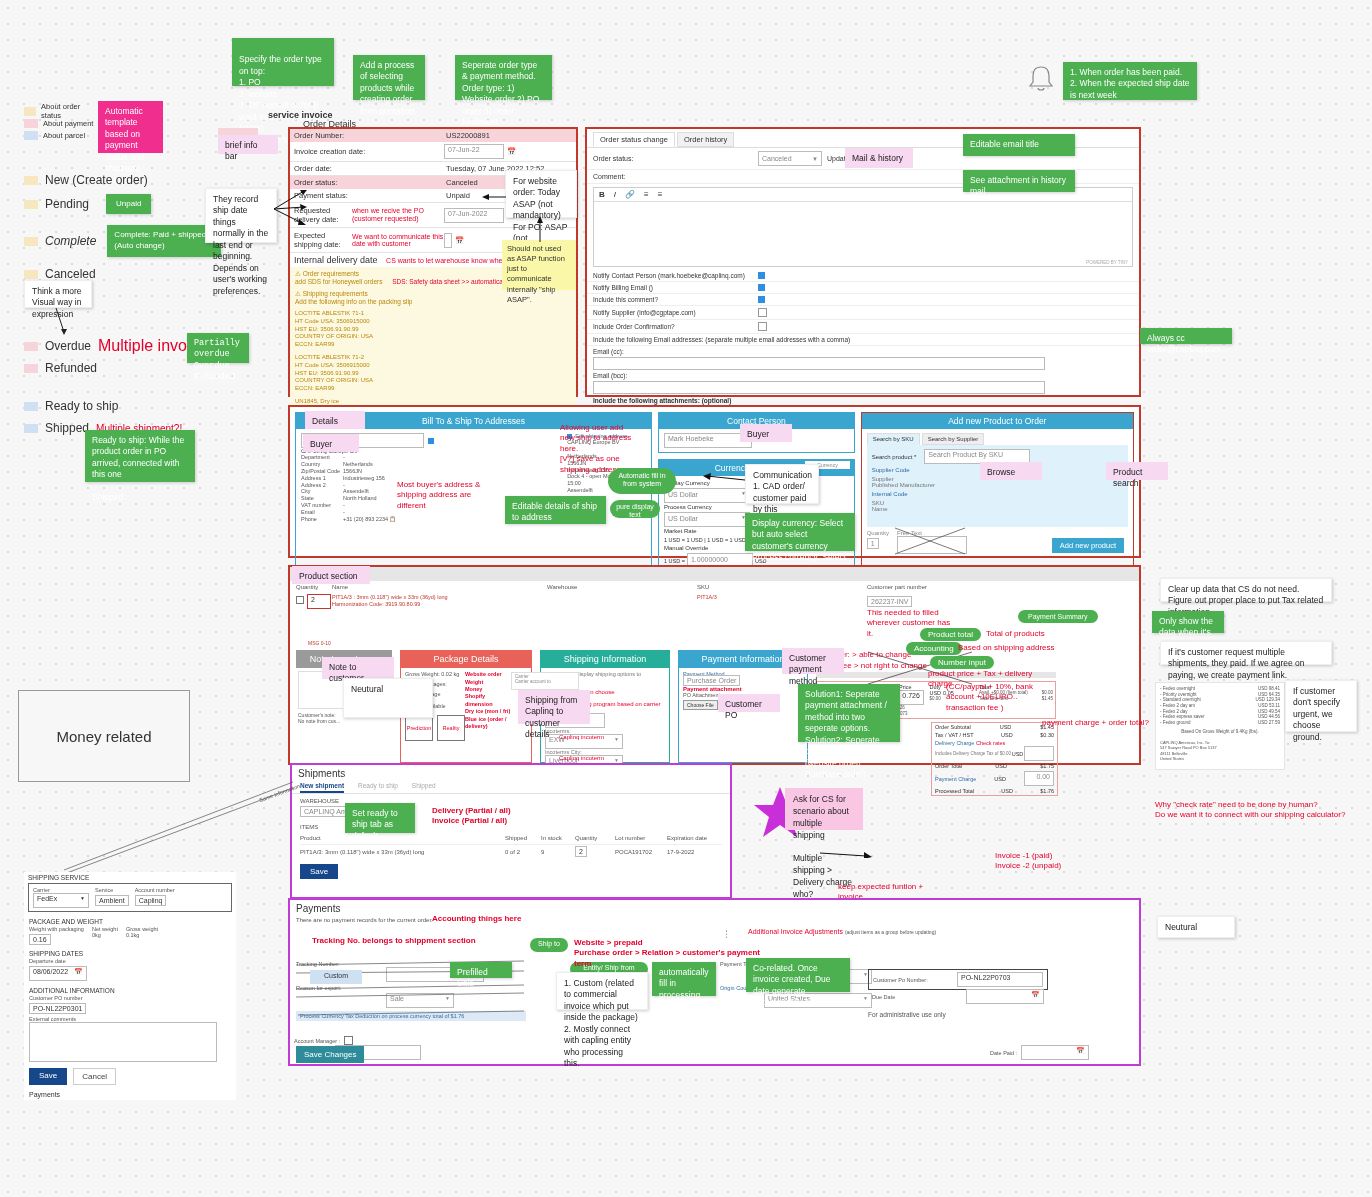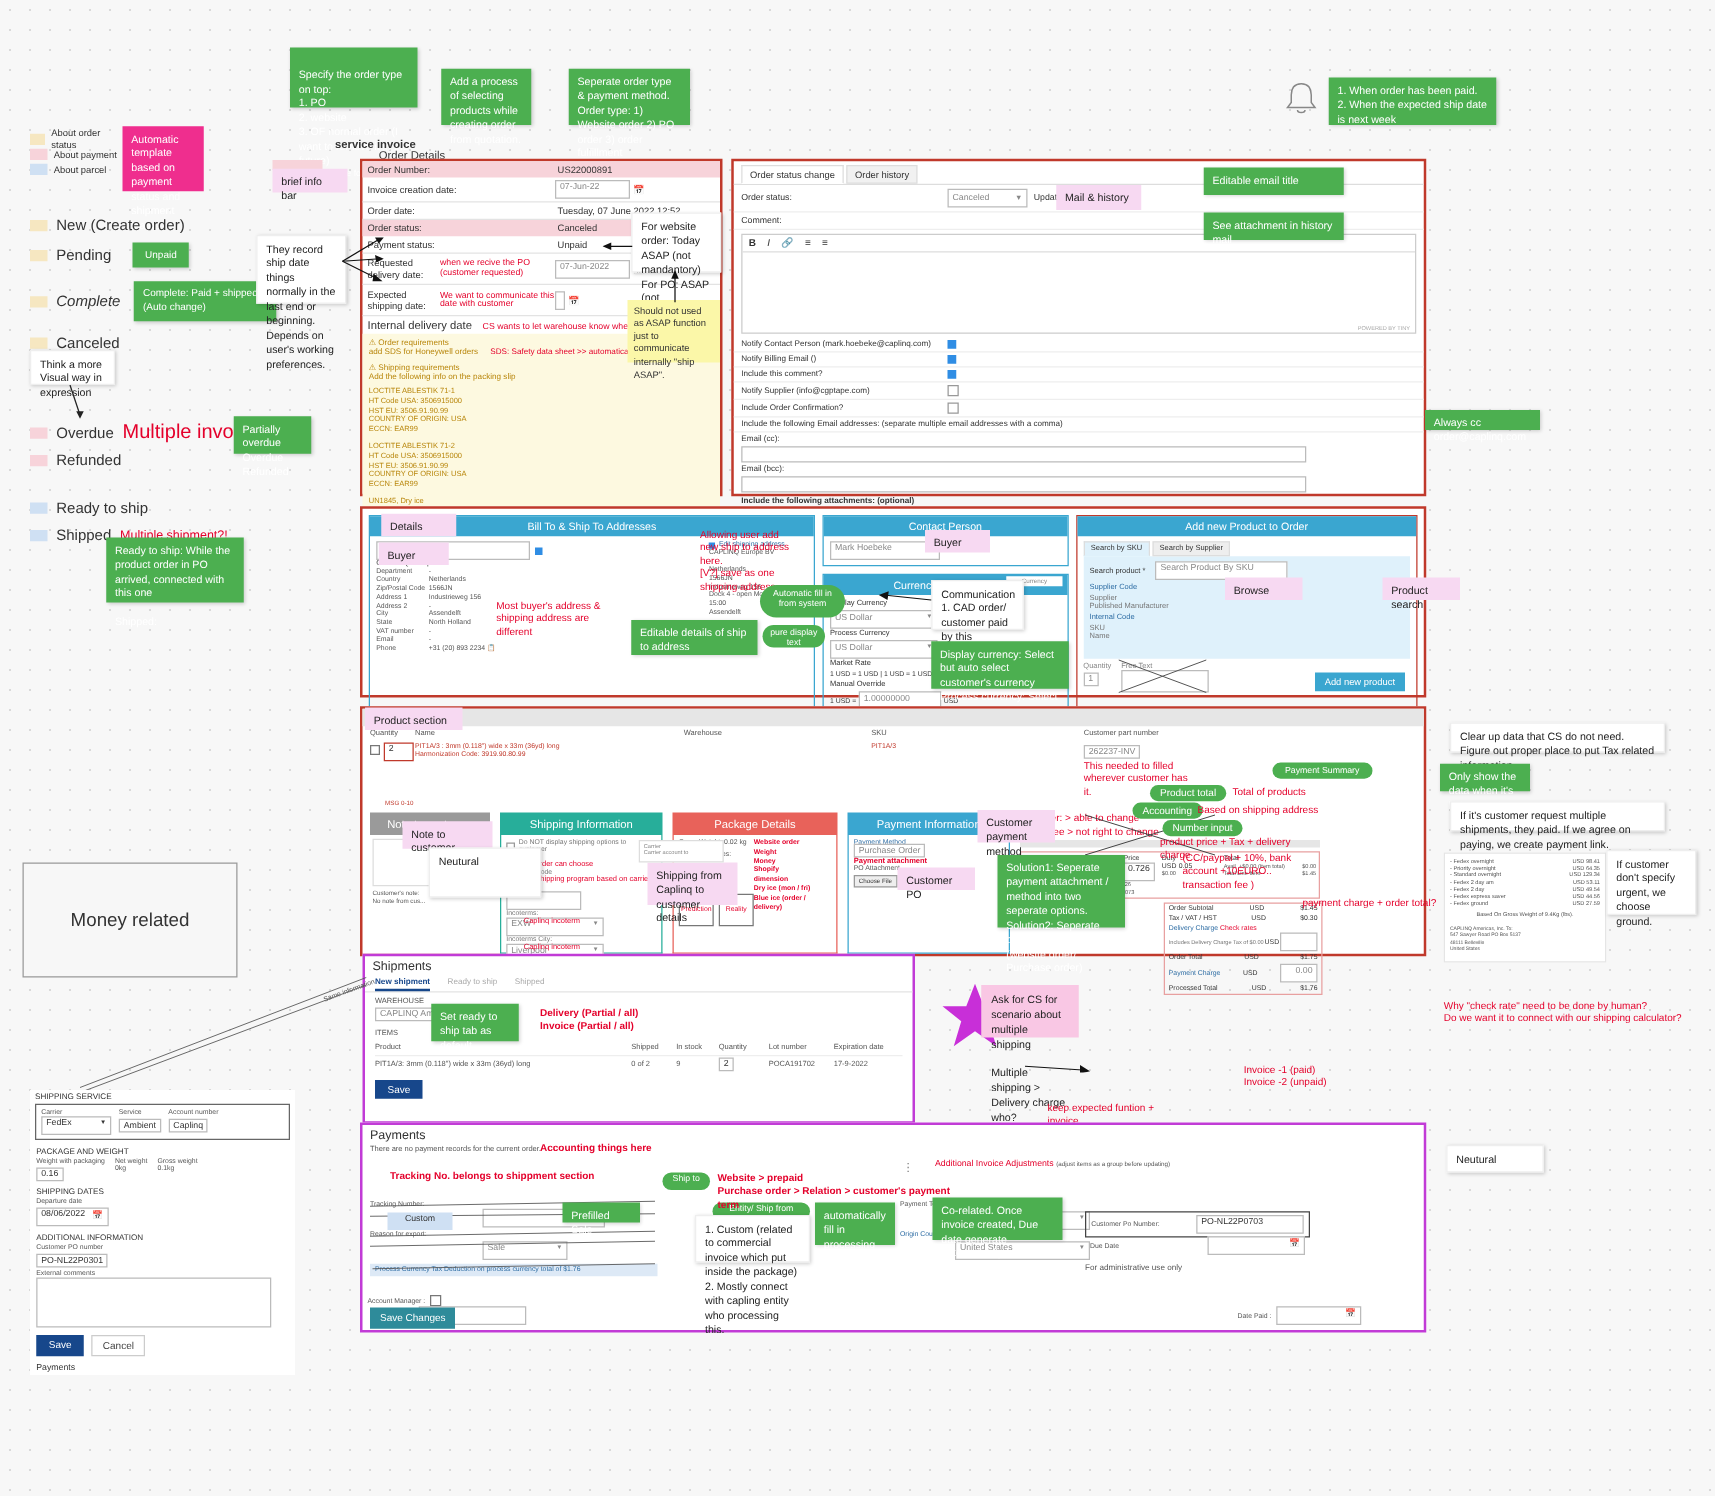--- a/index.html
+++ b/index.html
@@ -119,21 +119,21 @@
   <div class="statusrow" style="height:22px;margin-top:16px;">
     <span class="swatch" style="background:#cfe0f3;"></span>
     <span style="font-size:12px;">Ready to ship</span>
   </div>
   <div class="statusrow" style="height:22px;">
     <span class="swatch" style="background:#cfe0f3;"></span>
     <span style="font-size:12px;">Shipped</span>
     <span class="red" style="font-size:10px;">Multiple shipment?!</span>
   </div>
 </div>
-<div class="abs note-green" style="left:187px;top:333px;width:62px;height:30px;white-space:pre-line;">Partially overdue
+<div class="abs note-green" style="left:187px;top:333px;width:62px;height:30px;white-space:pre-line;font-family:Liberation Mono, monospace;">Partially overdue
 Overdue
 Refunded</div>
 <div class="abs note-green" style="left:85px;top:430px;width:110px;height:52px;white-space:pre-line;">Ready to ship: While the product order in PO arrived, connected with this one
 
 Shipped:</div>
 <div class="abs" style="left:18px;top:690px;width:172px;height:92px;border:1px solid #999;background:#f7f7f7;display:flex;align-items:center;justify-content:center;">
   <span style="font-size:15px;">Money related</span>
 </div>
 
 <div class="abs" style="left:268px;top:110px;font-size:9px;font-weight:bold;">service invoice</div>
@@ -467,51 +467,20 @@
   </div>
   <div style="font-size:5px;color:#c0392b;padding-left:18px;">MSG 0-10</div>
 
   <div style="display:flex;gap:8px;padding:4px 6px;">
     <div style="width:96px;">
       <div class="bar-grey">Note to customer</div>
       <div style="border:1px solid #ddd;height:36px;margin:3px 2px;background:#fff;"></div>
       <div class="tinytxt" style="font-size:5px;white-space:pre-line;padding-left:2px;">Customer's note:
 No note from cus...</div>
     </div>
-    <div style="width:130px;">
-      <div class="bar-teal">Shipping Information</div>
-      <div style="border:1px solid #27ae9a;border-top:none;padding:3px 4px;font-size:5.5px;height:88px;color:#777;">
-        <div style="display:flex;gap:3px;align-items:center;">
-            <span style="width:5px;height:5px;border:1px solid #999;display:inline-block;"></span>
-            <span>Do NOT display shipping options to customer</span>
-          </div>
-        <div>Carrier</div>
-        <div class="red" style="font-size:6px;">Website order can choose</div>
-        <div>Shipping Mode</div>
-        <div class="red" style="font-size:6px;white-space:pre-line;">Different shipping program based on carrier</div>
-        <div>Account #</div>
-        <div class="inp" style="width:52px;"></div>
-        <div>Incoterms:</div>
-        <div style="position:relative;">
-            <span class="inp" style="width:70px;display:flex;justify-content:space-between;">
-              <span>EXW</span>
-              <span style="font-size:5px;">▼</span>
-            </span>
-            <span class="red abs" style="left:14px;top:0;font-size:6px;">Caplinq incoterm</span>
-          </div>
-        <div>Incoterms City:</div>
-        <div style="position:relative;">
-            <span class="inp" style="width:70px;display:flex;justify-content:space-between;">
-              <span>Liverpool</span>
-              <span style="font-size:5px;">▼</span>
-            </span>
-            <span class="red abs" style="left:14px;top:0;font-size:6px;">Caplinq incoterm</span>
-          </div>
-      </div>
-    </div>
     <div style="width:132px;">
       <div class="bar-red">Package Details</div>
       <div style="border:1px solid #e8625a;border-top:none;padding:3px 4px;font-size:5.5px;height:88px;color:#555;display:flex;">
         <div style="width:62px;">
           <div>Gross Weight: 0.02 kg</div>
           <div style="margin-top:4px;">No. of Packages:</div>
           <div style="margin-top:4px;">Each Package Dimension:</div>
           <div>No box available</div>
           <div style="display:flex;gap:4px;margin-top:6px;">
             <span style="border:1px solid #777;width:26px;height:24px;display:flex;align-items:center;justify-content:center;">
@@ -525,20 +494,51 @@
         <div class="red" style="font-size:5.5px;white-space:pre-line;line-height:1.35;font-weight:bold;">Website order
 Weight
 Money
 Shopify
 dimension
 Dry ice (mon / fri)
 Blue ice (order / delivery)</div>
       </div>
     </div>
     <div style="width:130px;">
+      <div class="bar-teal">Shipping Information</div>
+      <div style="border:1px solid #27ae9a;border-top:none;padding:3px 4px;font-size:5.5px;height:88px;color:#777;">
+        <div style="display:flex;gap:3px;align-items:center;">
+            <span style="width:5px;height:5px;border:1px solid #999;display:inline-block;"></span>
+            <span>Do NOT display shipping options to customer</span>
+          </div>
+        <div>Carrier</div>
+        <div class="red" style="font-size:6px;">Website order can choose</div>
+        <div>Shipping Mode</div>
+        <div class="red" style="font-size:6px;white-space:pre-line;">Different shipping program based on carrier</div>
+        <div>Account #</div>
+        <div class="inp" style="width:52px;"></div>
+        <div>Incoterms:</div>
+        <div style="position:relative;">
+            <span class="inp" style="width:70px;display:flex;justify-content:space-between;">
+              <span>EXW</span>
+              <span style="font-size:5px;">▼</span>
+            </span>
+            <span class="red abs" style="left:14px;top:0;font-size:6px;">Caplinq incoterm</span>
+          </div>
+        <div>Incoterms City:</div>
+        <div style="position:relative;">
+            <span class="inp" style="width:70px;display:flex;justify-content:space-between;">
+              <span>Liverpool</span>
+              <span style="font-size:5px;">▼</span>
+            </span>
+            <span class="red abs" style="left:14px;top:0;font-size:6px;">Caplinq incoterm</span>
+          </div>
+      </div>
+    </div>
+    <div style="width:130px;">
       <div class="bar-sky">Payment Information</div>
       <div style="border:1px solid #3aa6d0;border-top:none;padding:3px 4px;font-size:5.5px;height:88px;">
         <div style="color:#2e6da4;">Payment Method</div>
         <span class="inp" style="width:70px;">Purchase Order</span>
         <div class="red" style="font-weight:bold;font-size:6px;margin-top:2px;">Payment attachment</div>
         <div style="color:#555;">PO Attachment</div>
         <div style="display:flex;gap:3px;align-items:center;margin-top:2px;">
           <span style="border:1px solid #999;background:#eee;font-size:5px;padding:1px 3px;">Choose File</span>
           <span style="font-size:5px;color:#555;">No file chosen</span>
         </div>

